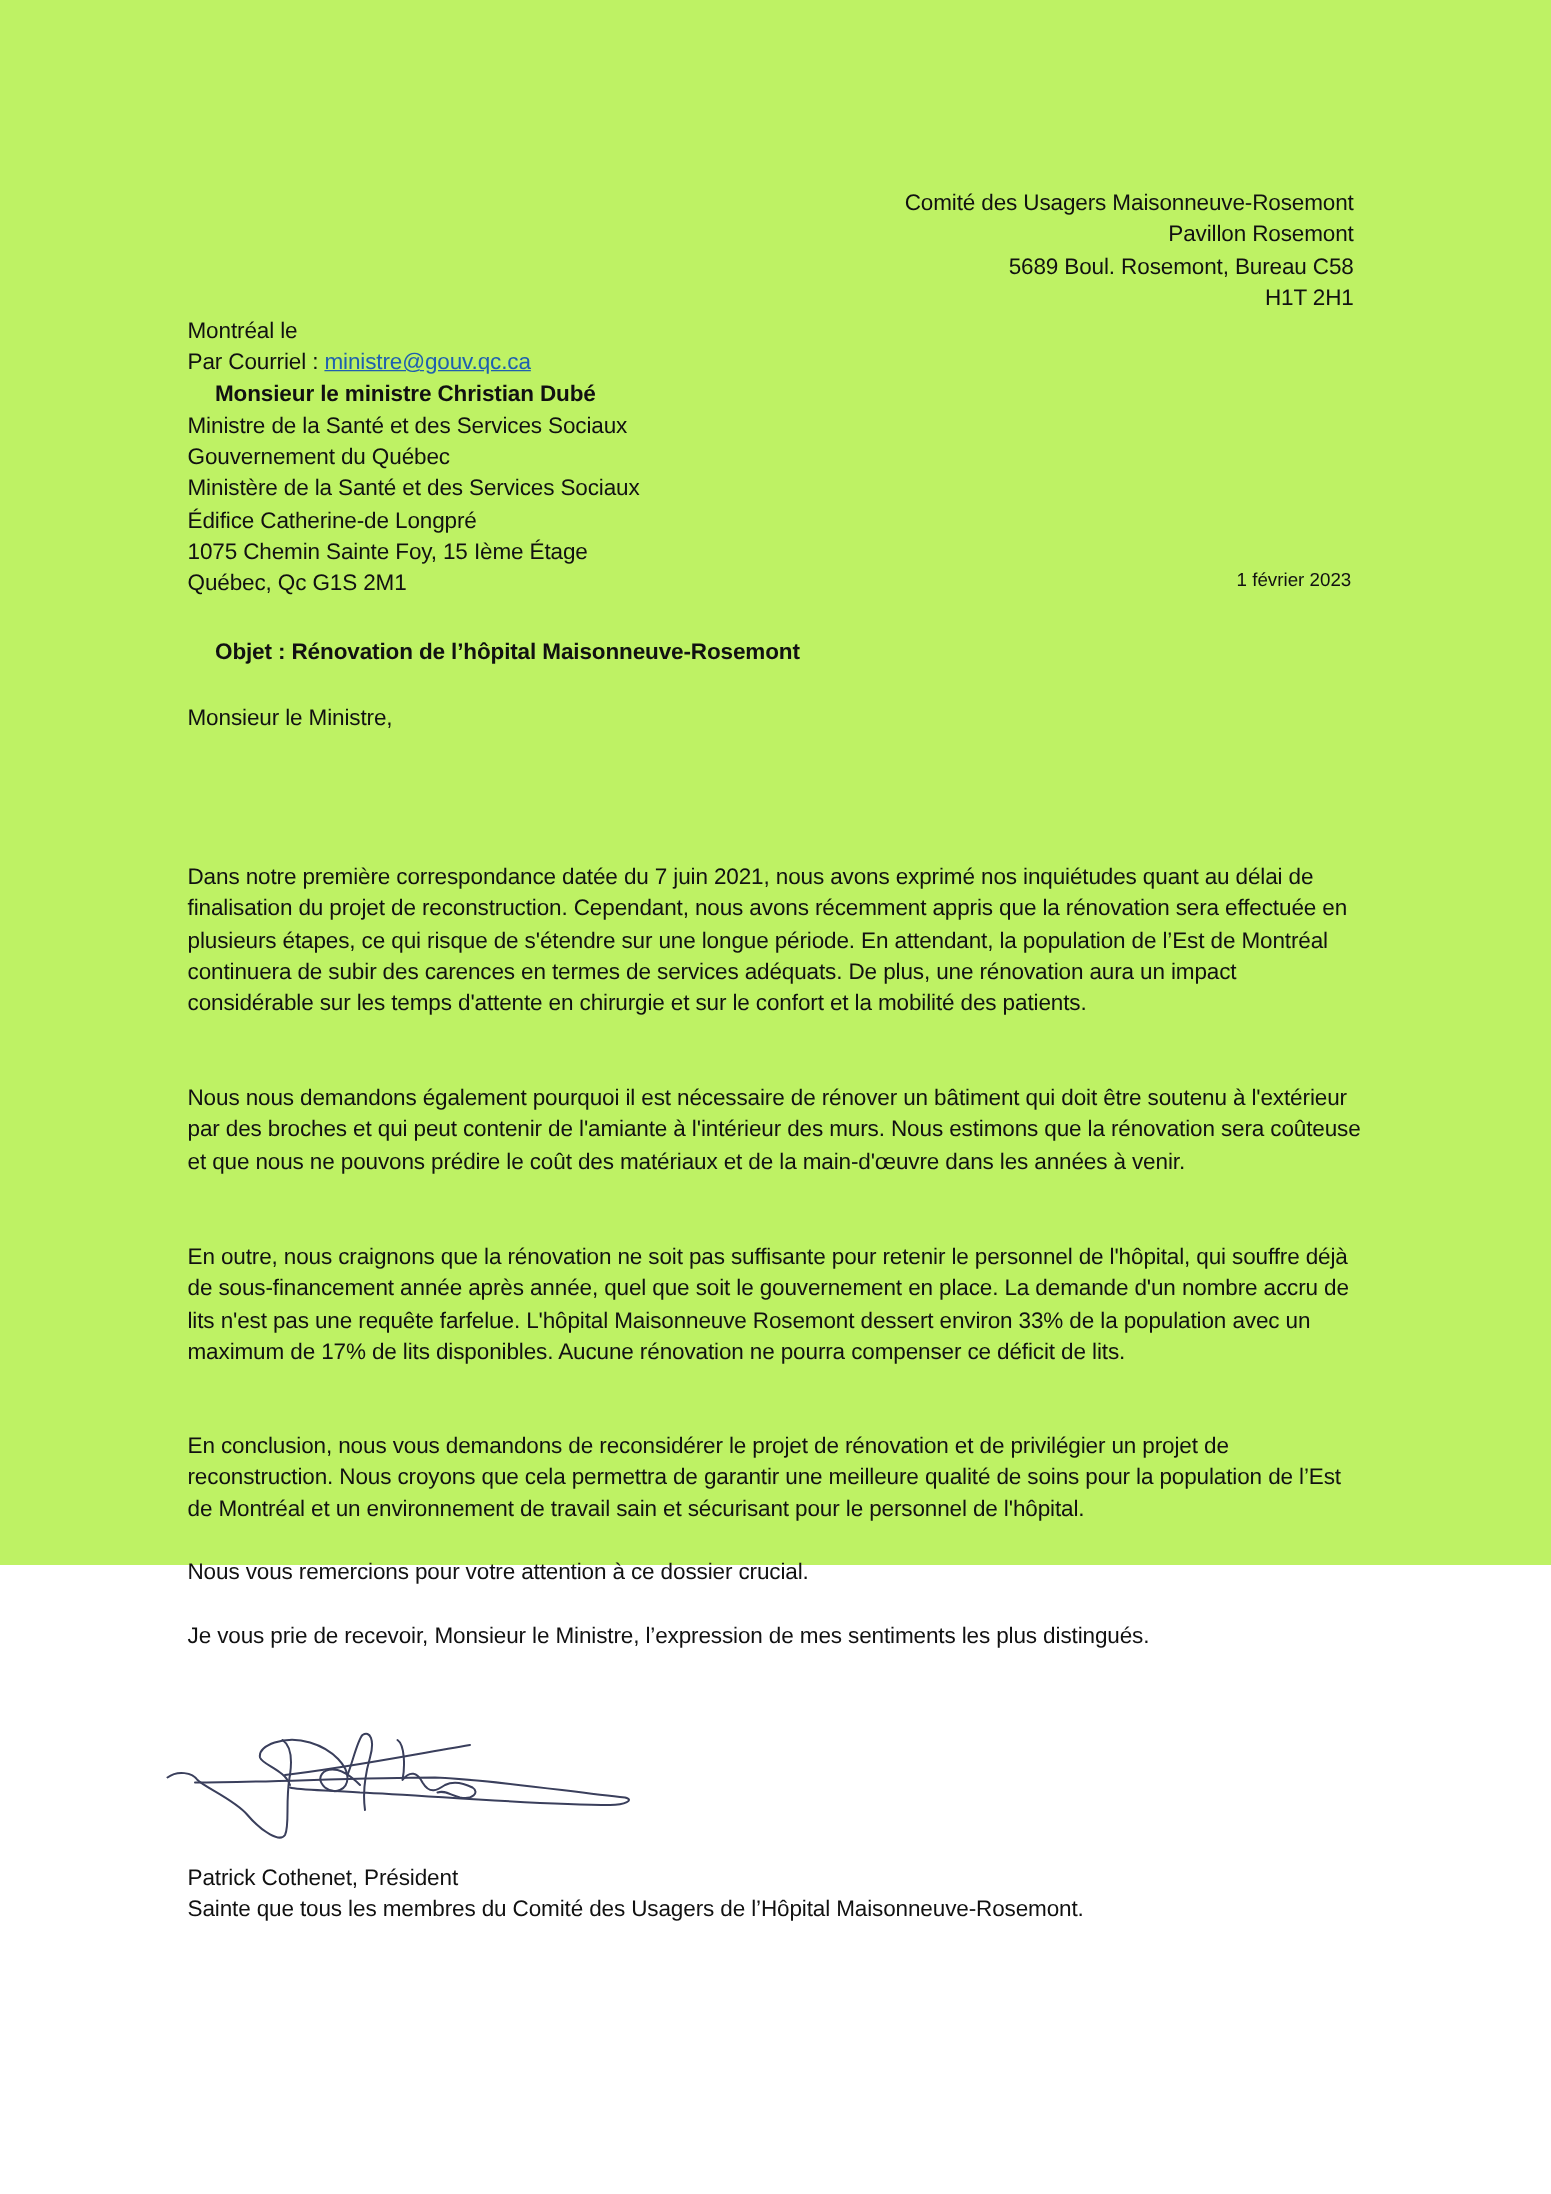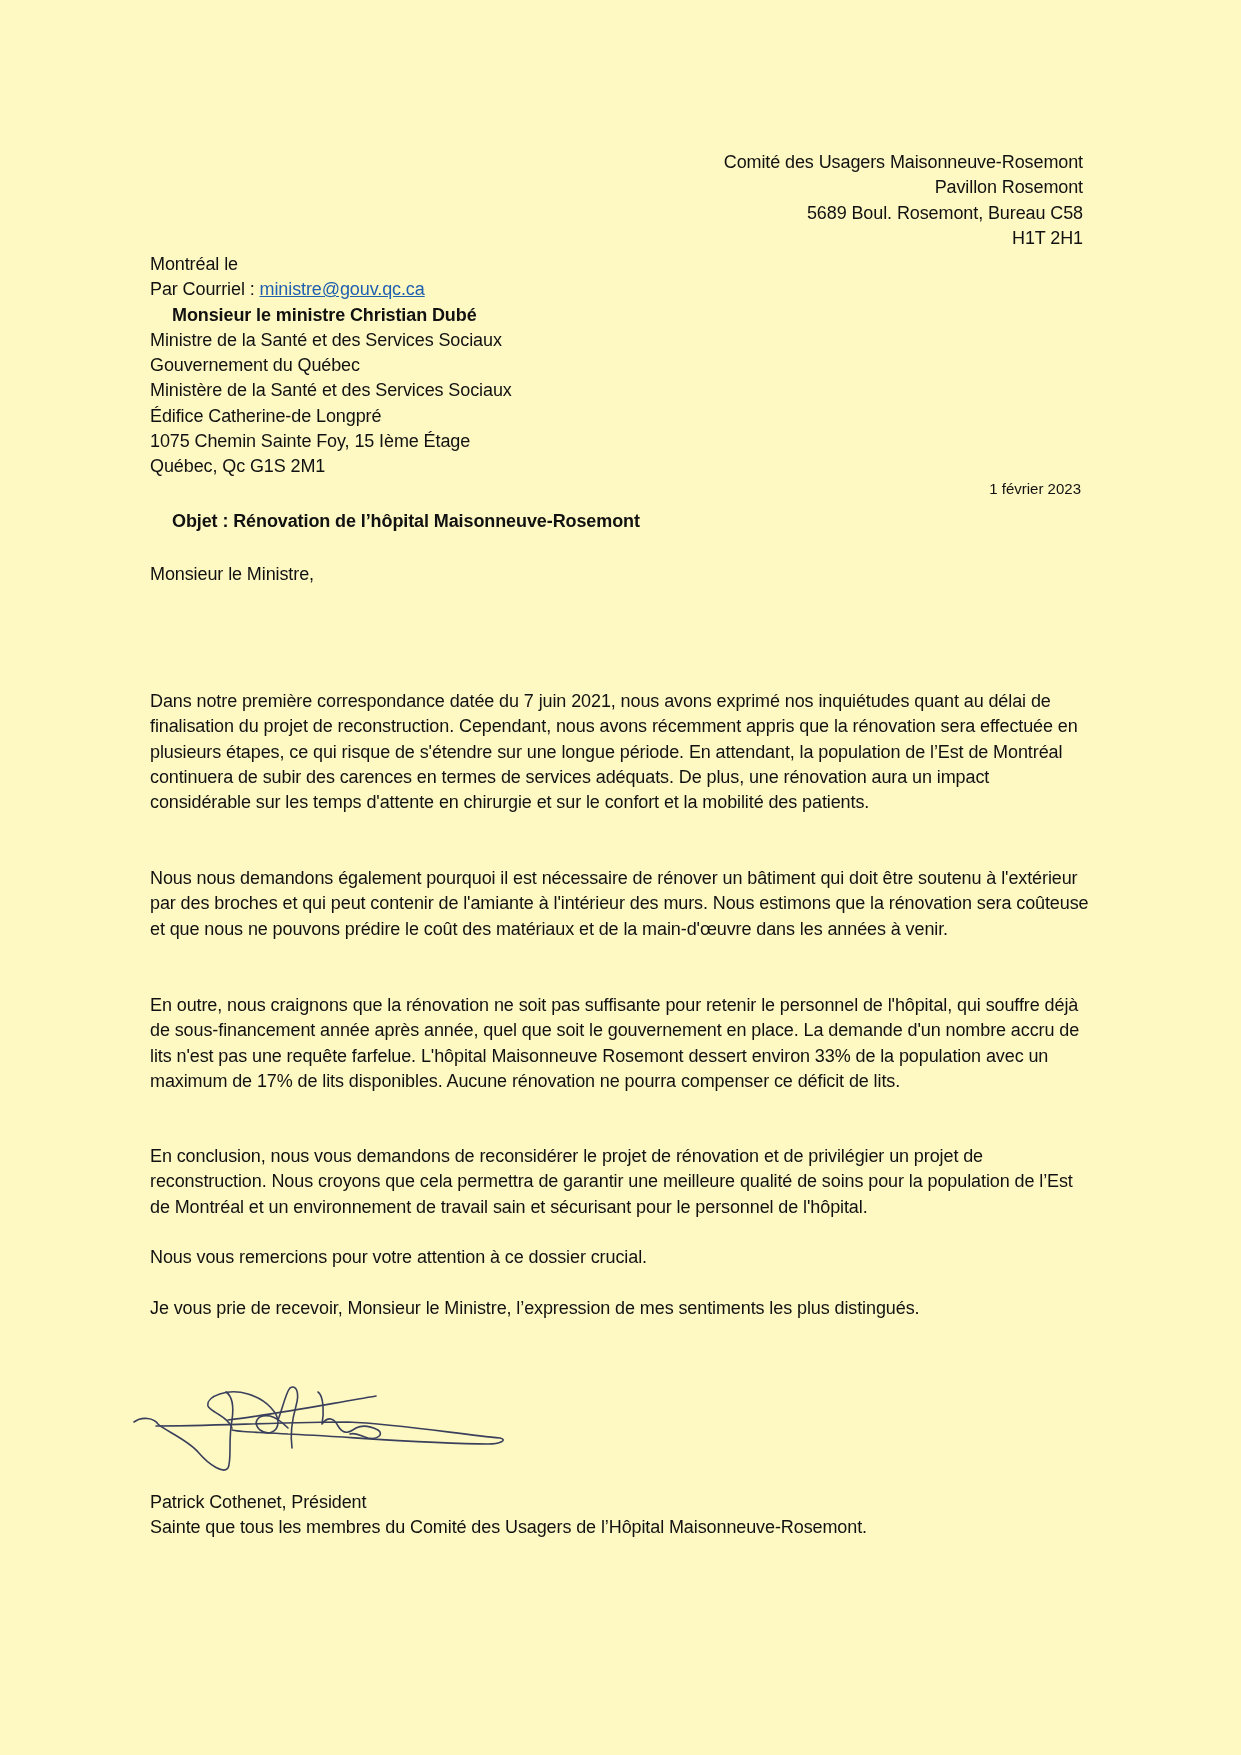--- a/index.html
+++ b/index.html
@@ -1,32 +1,32 @@
 <!DOCTYPE html>
 <html><head>
   <meta charset="utf-8">
   <style>
     html, body { margin: 0; padding: 0; background: #ffffff; }
     body {
       width: 1241px; height: 1755px; position: relative; overflow: hidden;
       font-family: "Liberation Sans", "DejaVu Sans", sans-serif;
       color: #111111;
     }
-    .page { position: absolute; left: 0; top: 0; width: 1241px; height: 1755px; background: #fef9c3; }
+    .page { position: absolute; left: 0; top: 0; width: 1241px; height: 1252px; background: #bef264; }
     .txt { font-size: 18px; line-height: 25.3px; letter-spacing: -0.1px; }
     .sender {
       position: absolute; top: 150px; right: 158px; text-align: right;
     }
     .sender div { white-space: nowrap; }
     .recipient { position: absolute; left: 150px; top: 252px; }
     .recipient div { white-space: nowrap; }
     .bold { font-weight: bold; margin-left: 22px; }
     .email-link { color: #1f5fb0; text-decoration: underline; cursor: pointer; }
     .date {
-      position: absolute; top: 480px; right: 160px;
+      position: absolute; top: 456px; right: 160px;
       font-family: "Liberation Sans", sans-serif; font-size: 15px; color: #111;
     }
     .subject { position: absolute; left: 150px; top: 509px; }
     .salutation { position: absolute; left: 150px; top: 562px; }
     .body-block { position: absolute; left: 150px; width: 940px; }
     .body-block p { margin: 0; }
     #p1 { top: 613px; }
     #p2 { top: 689px; }
     #p3 { top: 866px; }
     #p4 { top: 993px; }

